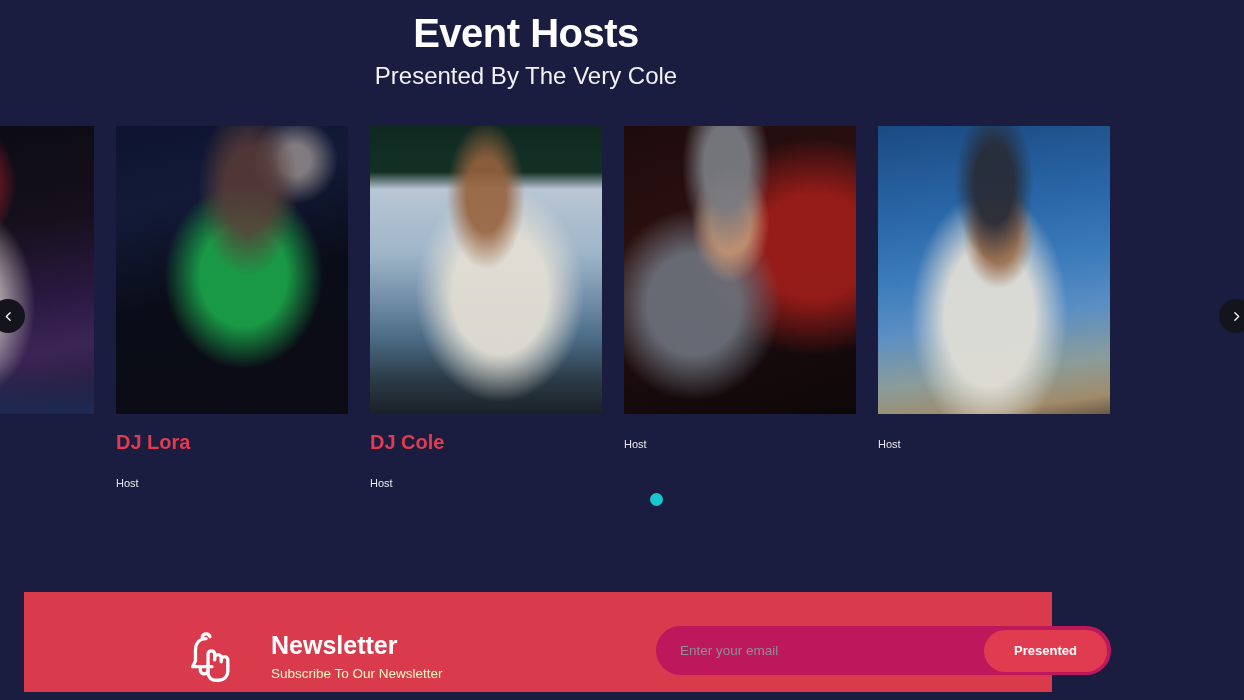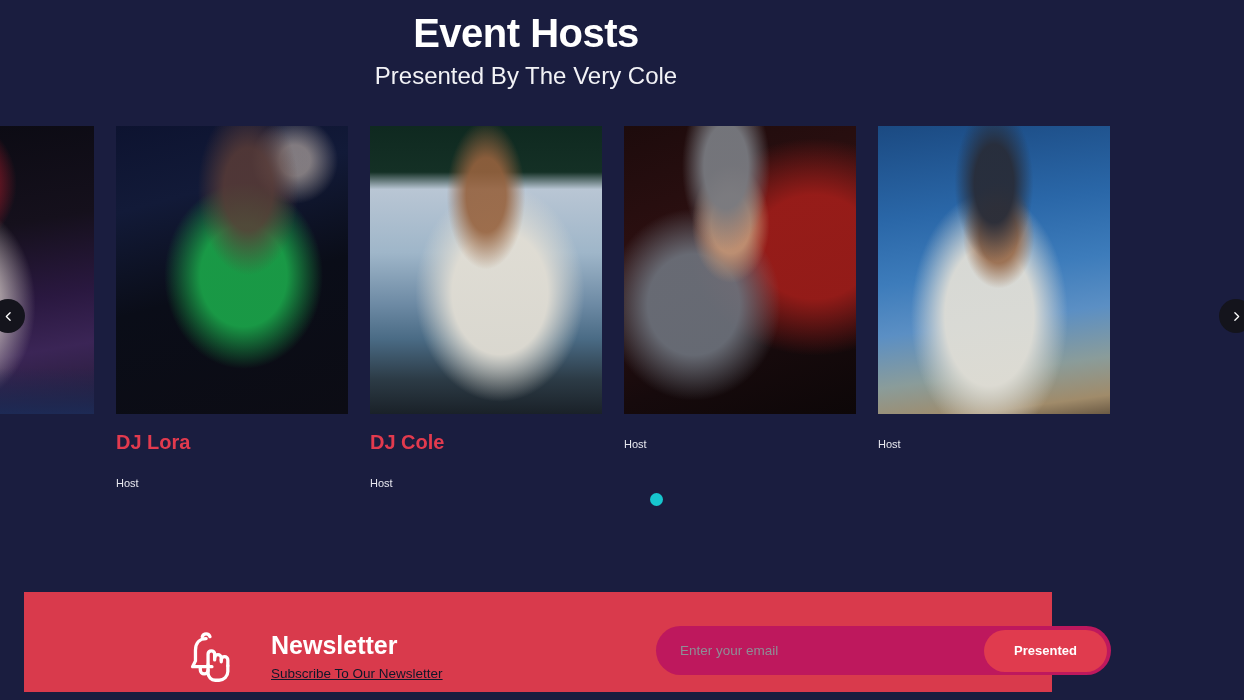--- a/index.html
+++ b/index.html
@@ -108,21 +108,21 @@
     background:#d93a4c;
     margin-left:24px;
   }
   .nl-inner {
     position:absolute; left:155px; top:0; width:960px; height:130px;
     display:flex; align-items:center;
   }
   .nl-icon { width:62px; height:62px; flex:0 0 62px; }
   .nl-text { margin-left:30px; }
   .nl-title { font-size:25px; font-weight:bold; color:#ffffff; line-height:1.1; }
-  .nl-sub { margin-top:8px; font-size:13.5px; color:#0f172a; line-height:1.1;text-decoration:underline; }
+  .nl-sub { margin-top:8px; font-size:13.5px; color:#fef9c3; line-height:1.1; }
   .nl-form {
     position:absolute; left:477px; top:34px;
     width:455px; height:49px;
     background:#be185d; border-radius:26px;
     display:flex; align-items:center;
   }
   .nl-input {
     flex:1; height:100%; border:none; outline:none; background:transparent;
     color:#ffffff; font-size:13.5px; font-family:"Liberation Sans", sans-serif;
     padding-left:24px;

